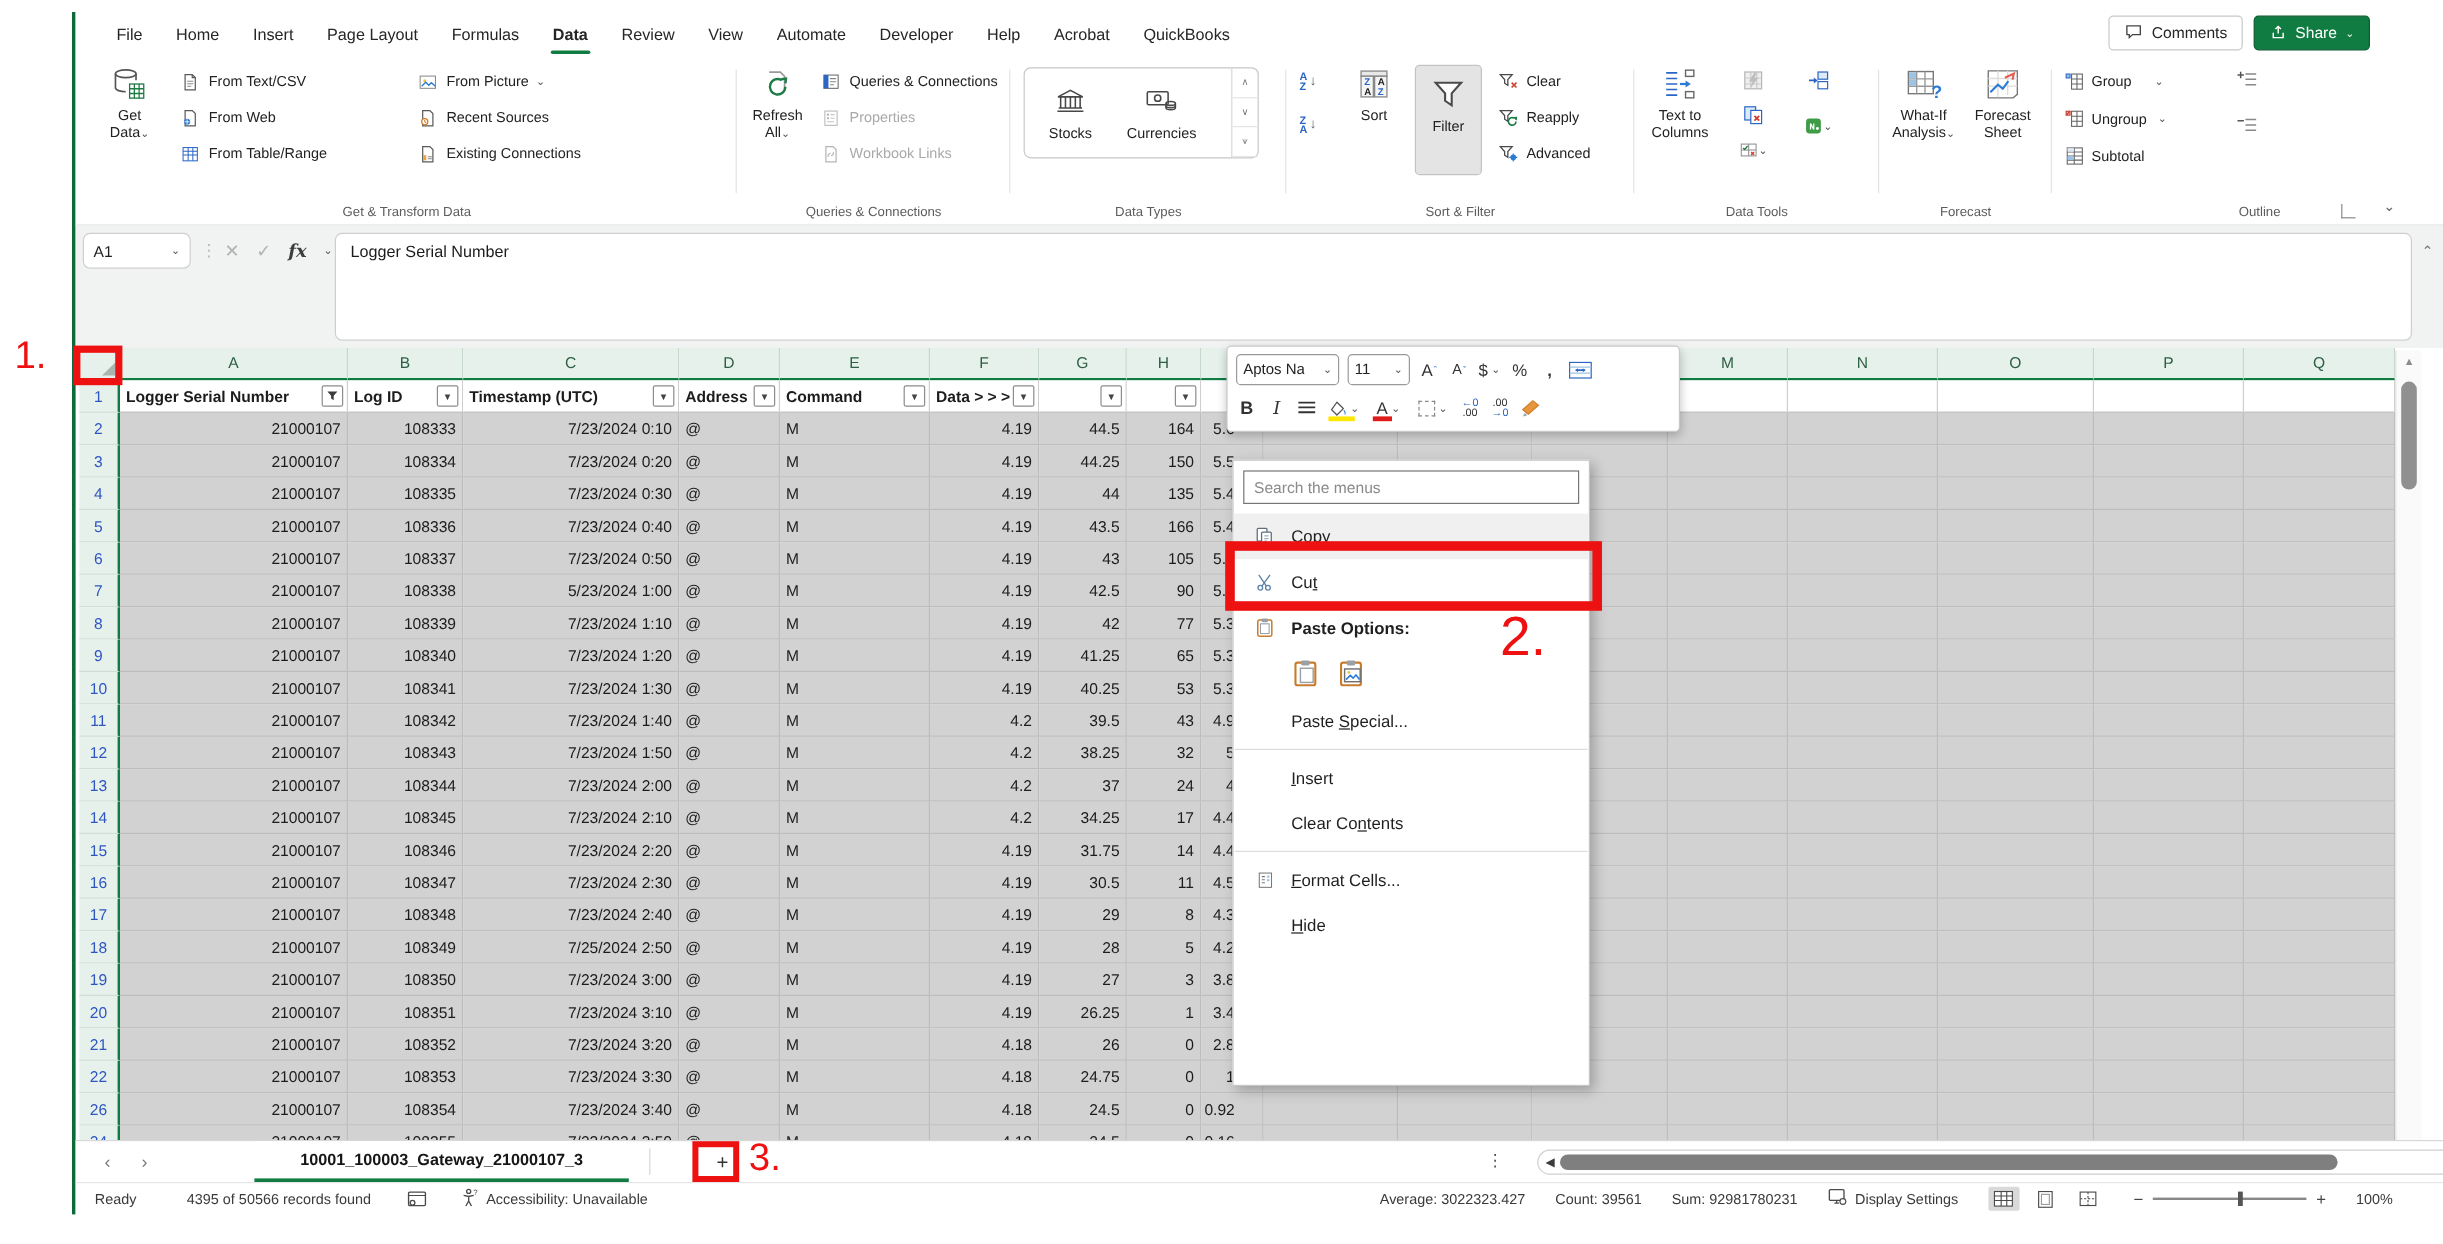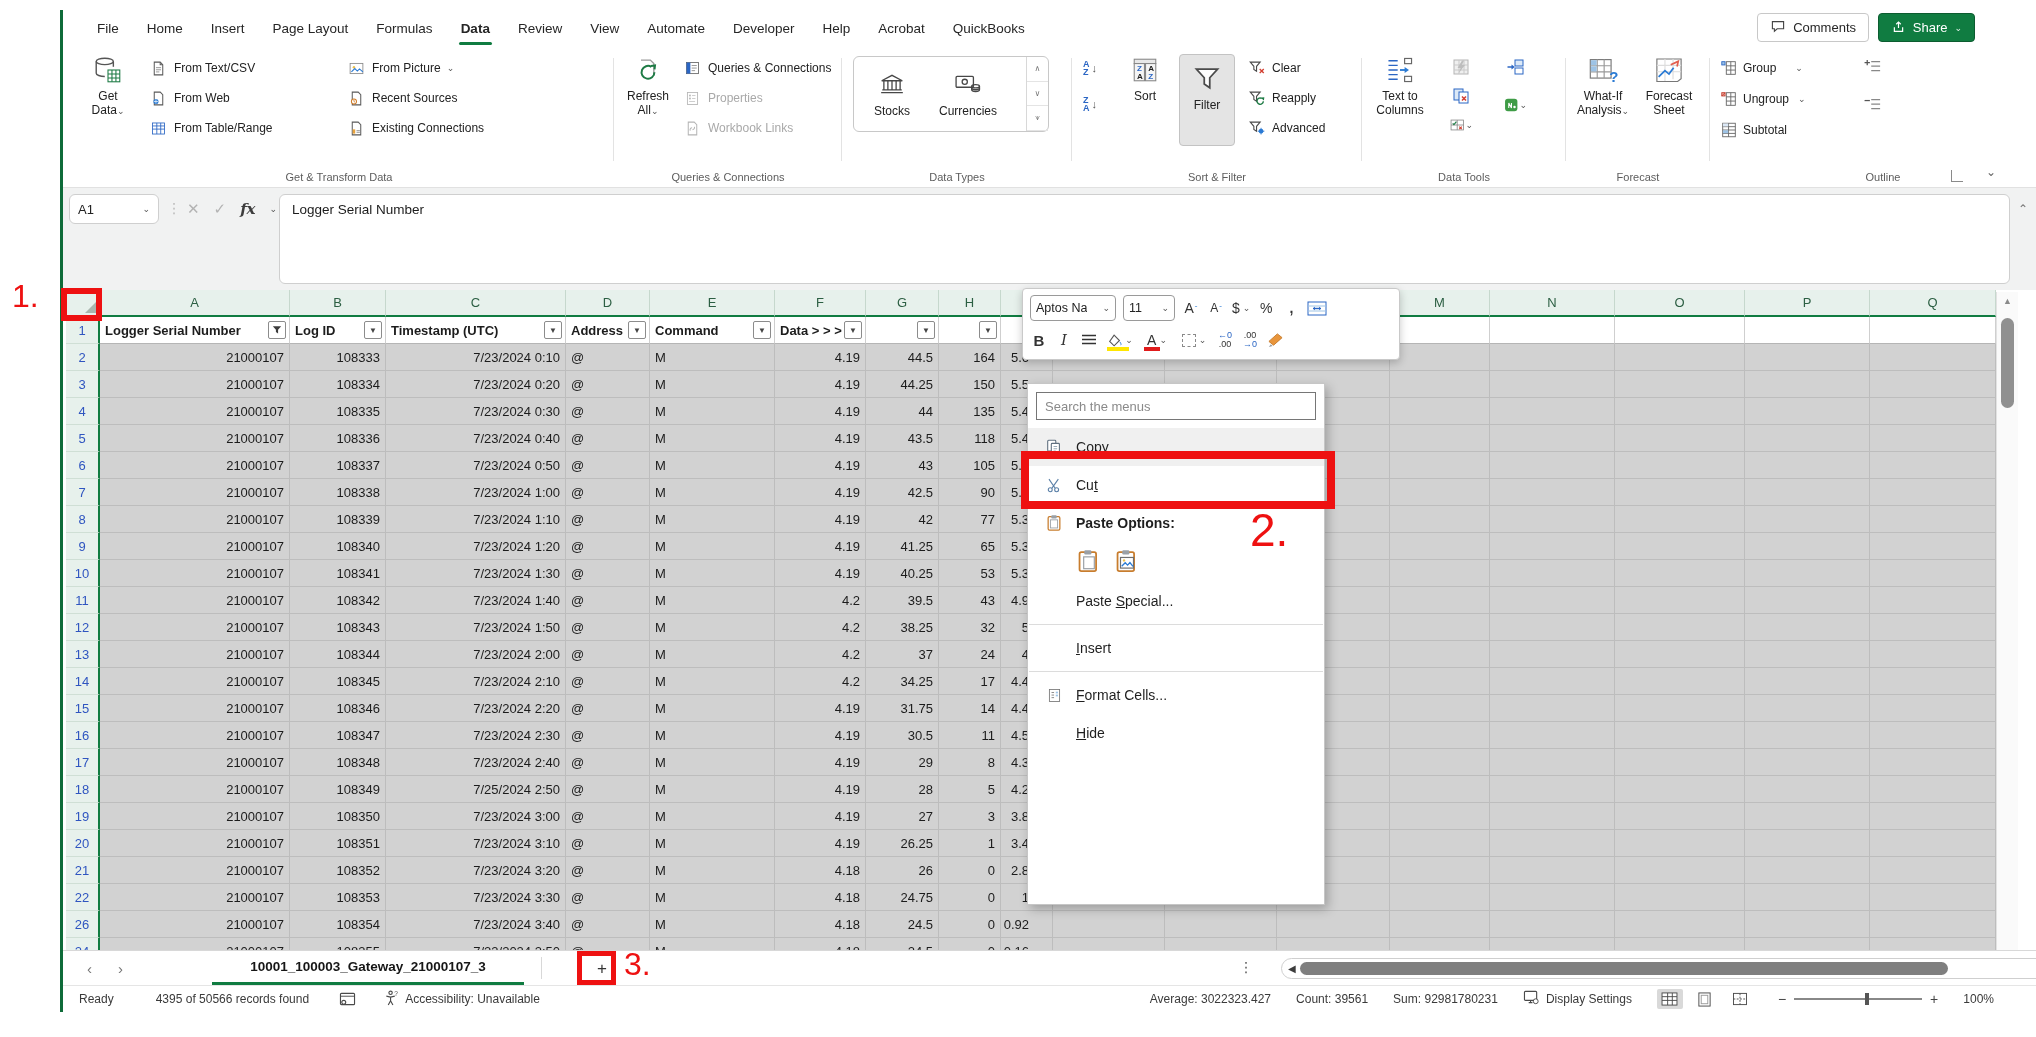--- a/index.html
+++ b/index.html
@@ -675,21 +675,21 @@
       </div>
       <div class="grow">
         <div class="rowhdr">5</div>
         <div class="c ar" style="width:190px">21000107</div>
         <div class="c ar" style="width:96px">108336</div>
         <div class="c ar" style="width:180px">7/23/2024 0:40</div>
         <div class="c al" style="width:84px">@</div>
         <div class="c al" style="width:125px">M</div>
         <div class="c ar" style="width:91px">4.19</div>
         <div class="c ar" style="width:73px">43.5</div>
-        <div class="c ar" style="width:62px">118</div>
+        <div class="c ar" style="width:62px">166</div>
         <div class="c ari" style="width:52px">5.4</div>
         <div class="c " style="width:112px"></div>
         <div class="c " style="width:112px"></div>
         <div class="c " style="width:113px"></div>
         <div class="c " style="width:100px"></div>
         <div class="c " style="width:125px"></div>
         <div class="c " style="width:130px"></div>
         <div class="c " style="width:125px"></div>
         <div class="c " style="width:126px"></div>
       </div>
@@ -710,21 +710,21 @@
         <div class="c " style="width:100px"></div>
         <div class="c " style="width:125px"></div>
         <div class="c " style="width:130px"></div>
         <div class="c " style="width:125px"></div>
         <div class="c " style="width:126px"></div>
       </div>
       <div class="grow">
         <div class="rowhdr">7</div>
         <div class="c ar" style="width:190px">21000107</div>
         <div class="c ar" style="width:96px">108338</div>
-        <div class="c ar" style="width:180px">7/23/2024 1:00</div>
+        <div class="c ar" style="width:180px">5/23/2024 1:00</div>
         <div class="c al" style="width:84px">@</div>
         <div class="c al" style="width:125px">M</div>
         <div class="c ar" style="width:91px">4.19</div>
         <div class="c ar" style="width:73px">42.5</div>
         <div class="c ar" style="width:62px">90</div>
         <div class="c ari" style="width:52px">5.4</div>
         <div class="c " style="width:112px"></div>
         <div class="c " style="width:112px"></div>
         <div class="c " style="width:113px"></div>
         <div class="c " style="width:100px"></div>
@@ -1198,20 +1198,24 @@
             </svg></span>
         </div>
         <div class="mi">
           <span class="micon"></span>
           <span class="mtext">Paste <span class="ukey">S</span>pecial...</span>
         </div>
         <div class="msep"></div>
         <div class="mi">
           <span class="micon"></span>
           <span class="mtext"><span class="ukey">I</span>nsert</span>
+        </div>
+        <div class="mi">
+          <span class="micon"></span>
+          <span class="mtext">Clear Co<span class="ukey">n</span>tents</span>
         </div>
         <div class="msep"></div>
         <div class="mi">
           <span class="micon">
             <svg width="17" height="17" viewBox="0 0 20 20">
               <rect x="4" y="3" width="12" height="14" fill="#fff" stroke="#777"></rect>
               <path d="M6.5 6.5h3M6.5 9.5h3M6.5 12.5h3" stroke="#777"></path>
               <rect x="11.5" y="5.5" width="2.5" height="2" fill="#9dc3e6"></rect>
               <rect x="11.5" y="9" width="2.5" height="2" fill="#9dc3e6"></rect>
             </svg>

